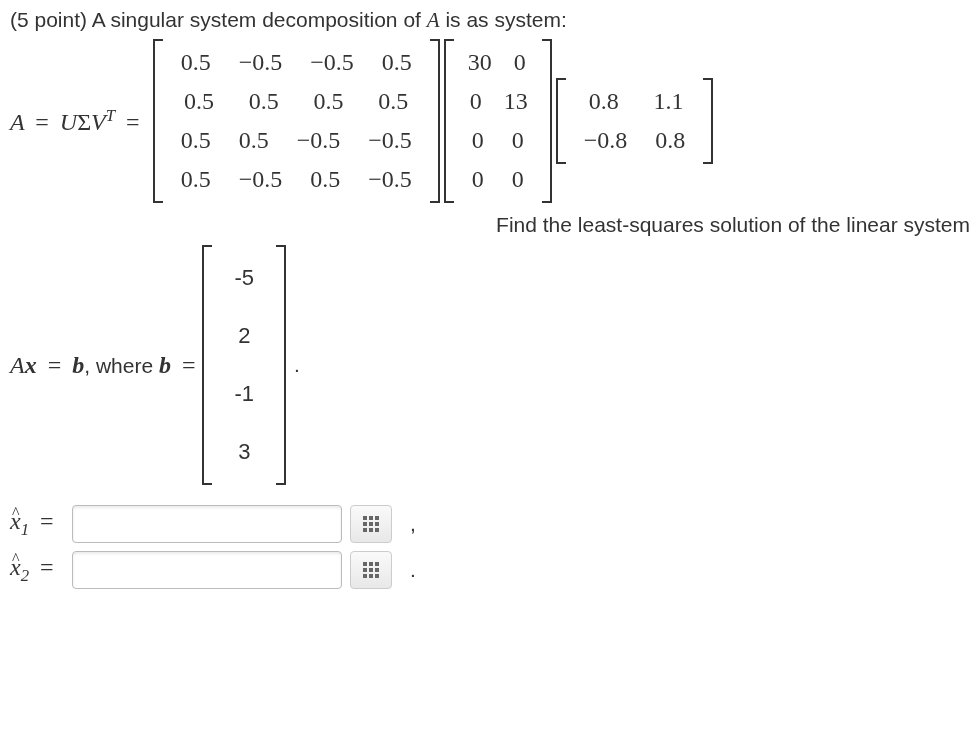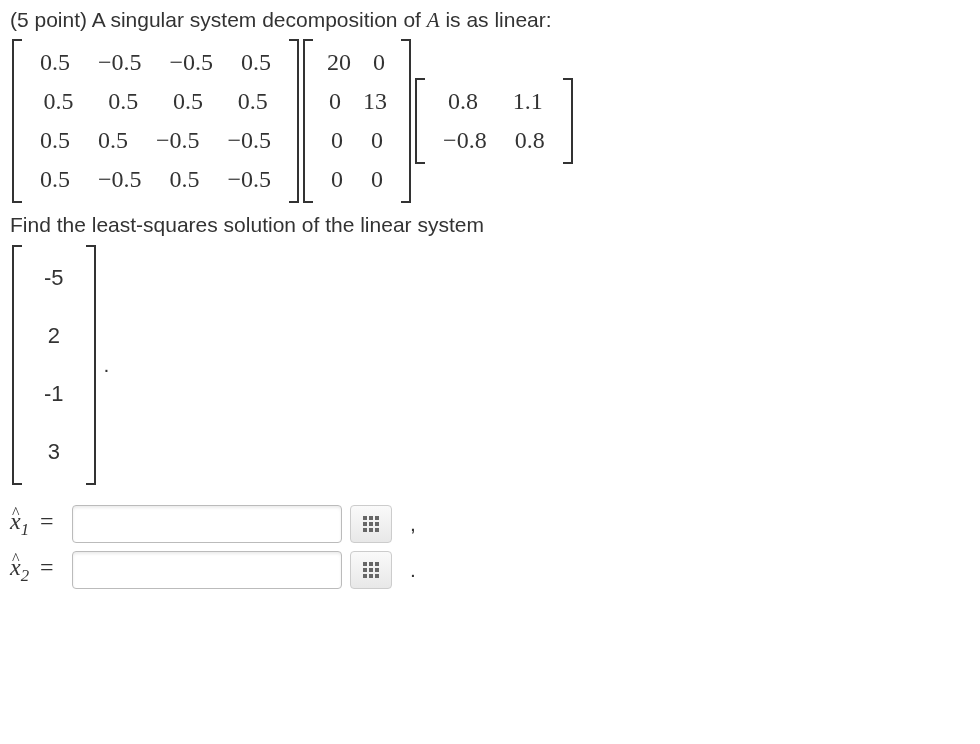--- a/index.html
+++ b/index.html
@@ -72,20 +72,21 @@
     .bcell {
       text-align: center;
       padding: 16px 18px;
       min-width: 40px;
       font-family: Arial, Helvetica, sans-serif;
       font-size: 22px;
     }
     .text-row {
       margin-top: 6px;
       margin-bottom: 6px;
+      text-align: right;
     }
     .bvec-row {
       display: flex;
       align-items: center;
       margin-top: 8px;
       margin-bottom: 20px;
     }
     .bvec-lhs {
       font-family: 'Times New Roman', Times, serif;
       font-size: 24px;
@@ -157,24 +158,30 @@
       font-size: 21px;
       margin-left: 18px;
     }
     .eq { font-style: normal; margin: 0 5px; }
   </style>
 </head>
 <body>
 
 <div class="line1">
   <span>(5 point)</span>
-  <span>A singular system decomposition of </span><span class="serif">A</span><span> is as linear:</span>
+  <span>A singular system decomposition of </span><span class="serif">A</span><span> is as system:</span>
 </div>
 
 <div class="equation-row">
+  <div class="lhs">
+    <span>A</span>
+    <span class="eq">=</span>
+    <span>U</span><span style="font-style:normal">Σ</span><span>V</span><span class="sup">T</span>
+    <span class="eq">=</span>
+  </div>
 
   <div class="matrix">
     <div class="bracket left"></div>
     <div class="matrix-body">
       <div class="mrow">
           <div class="mcell">0.5</div>
           <div class="mcell">−0.5</div>
           <div class="mcell">−0.5</div>
           <div class="mcell">0.5</div>
         </div>
@@ -197,21 +204,21 @@
           <div class="mcell">−0.5</div>
         </div>
     </div>
     <div class="bracket right"></div>
   </div>
 
   <div class="matrix">
     <div class="bracket left"></div>
     <div class="matrix-body">
       <div class="mrow">
-          <div class="mcell narrow">20</div>
+          <div class="mcell narrow">30</div>
           <div class="mcell narrow">0</div>
         </div>
       <div class="mrow">
           <div class="mcell narrow">0</div>
           <div class="mcell narrow">13</div>
         </div>
       <div class="mrow">
           <div class="mcell narrow">0</div>
           <div class="mcell narrow">0</div>
         </div>
@@ -235,20 +242,26 @@
           <div class="mcell">0.8</div>
         </div>
     </div>
     <div class="bracket right"></div>
   </div>
 </div>
 
 <div class="text-row">Find the least-squares solution of the linear system</div>
 
 <div class="bvec-row">
+  <div class="bvec-lhs">
+    <span>A</span><span class="bold">x</span>
+    <span class="eq">=</span>
+    <span class="bold">b</span><span class="where">, </span><span class="where">where </span><span class="bold">b</span>
+    <span class="eq">=</span>
+  </div>
 
   <div class="matrix">
     <div class="bracket left"></div>
     <div class="matrix-body">
       <div class="mrow">
           <div class="bcell">-5</div>
         </div>
       <div class="mrow">
           <div class="bcell">2</div>
         </div>

